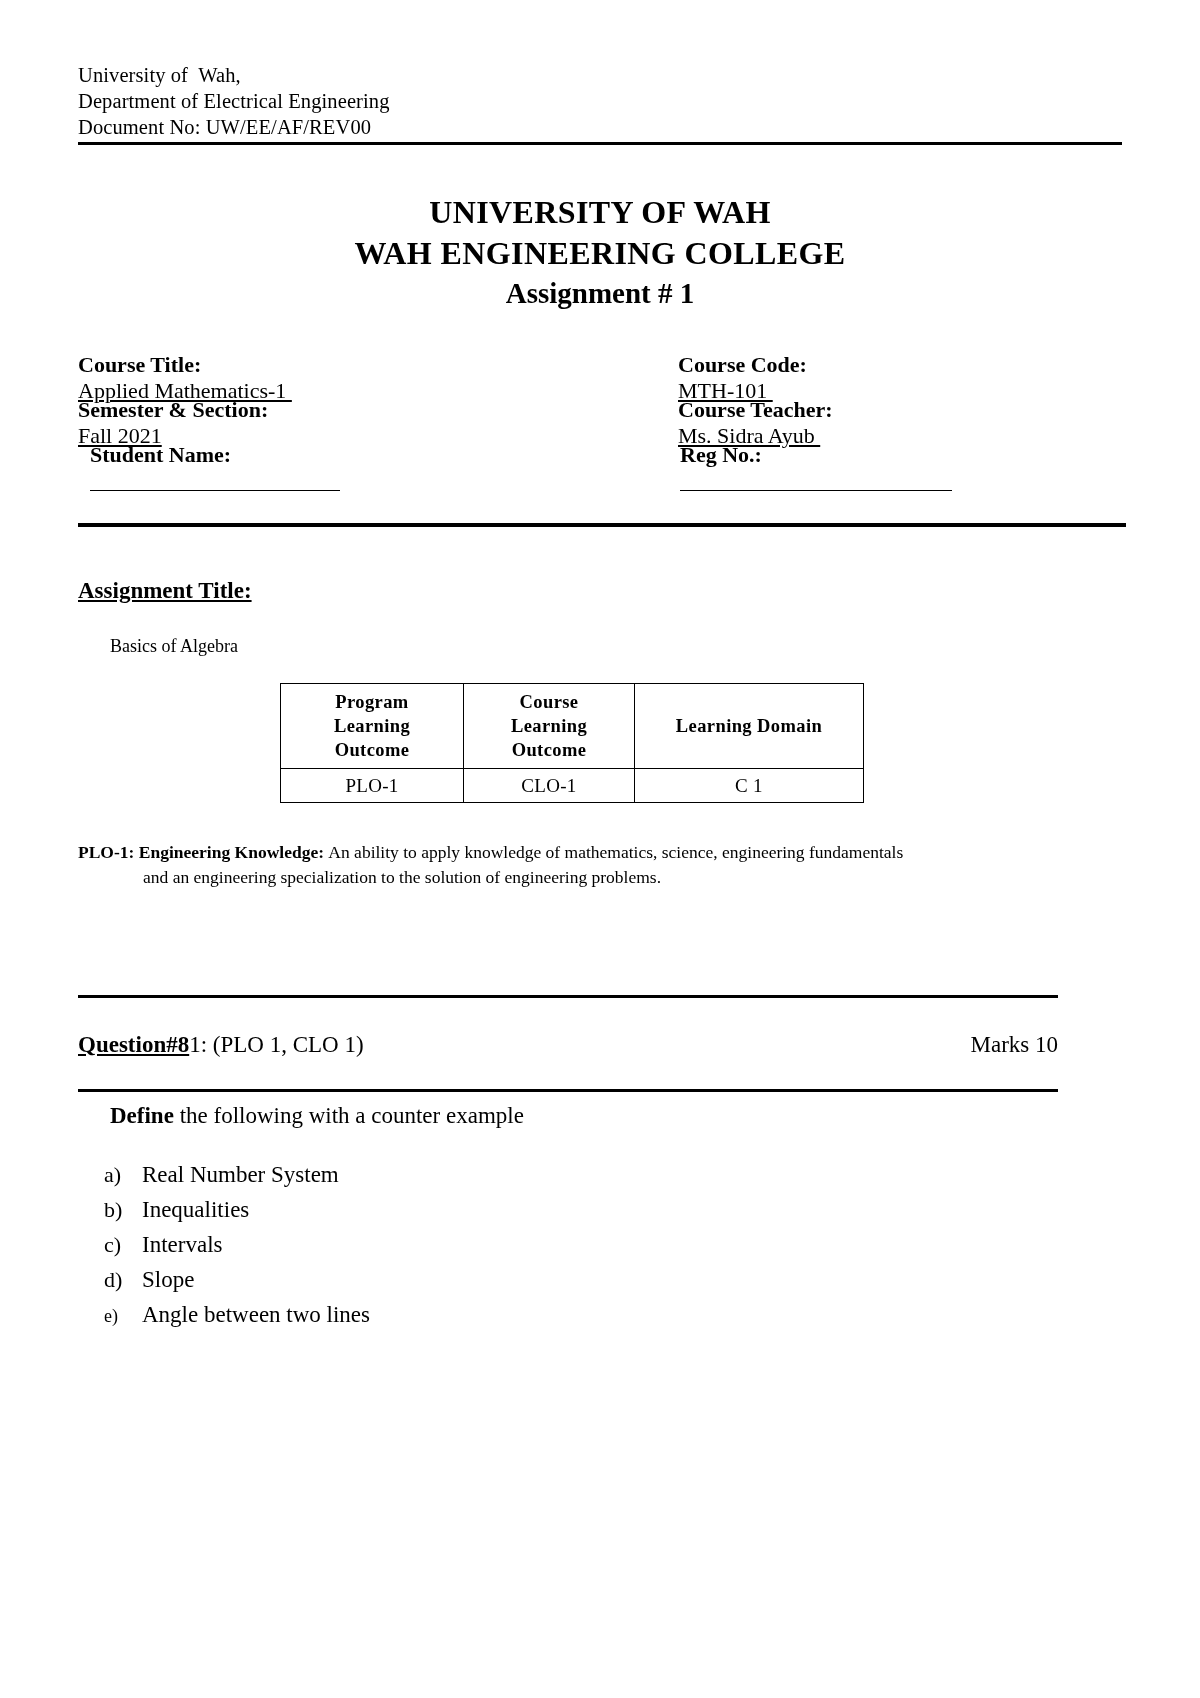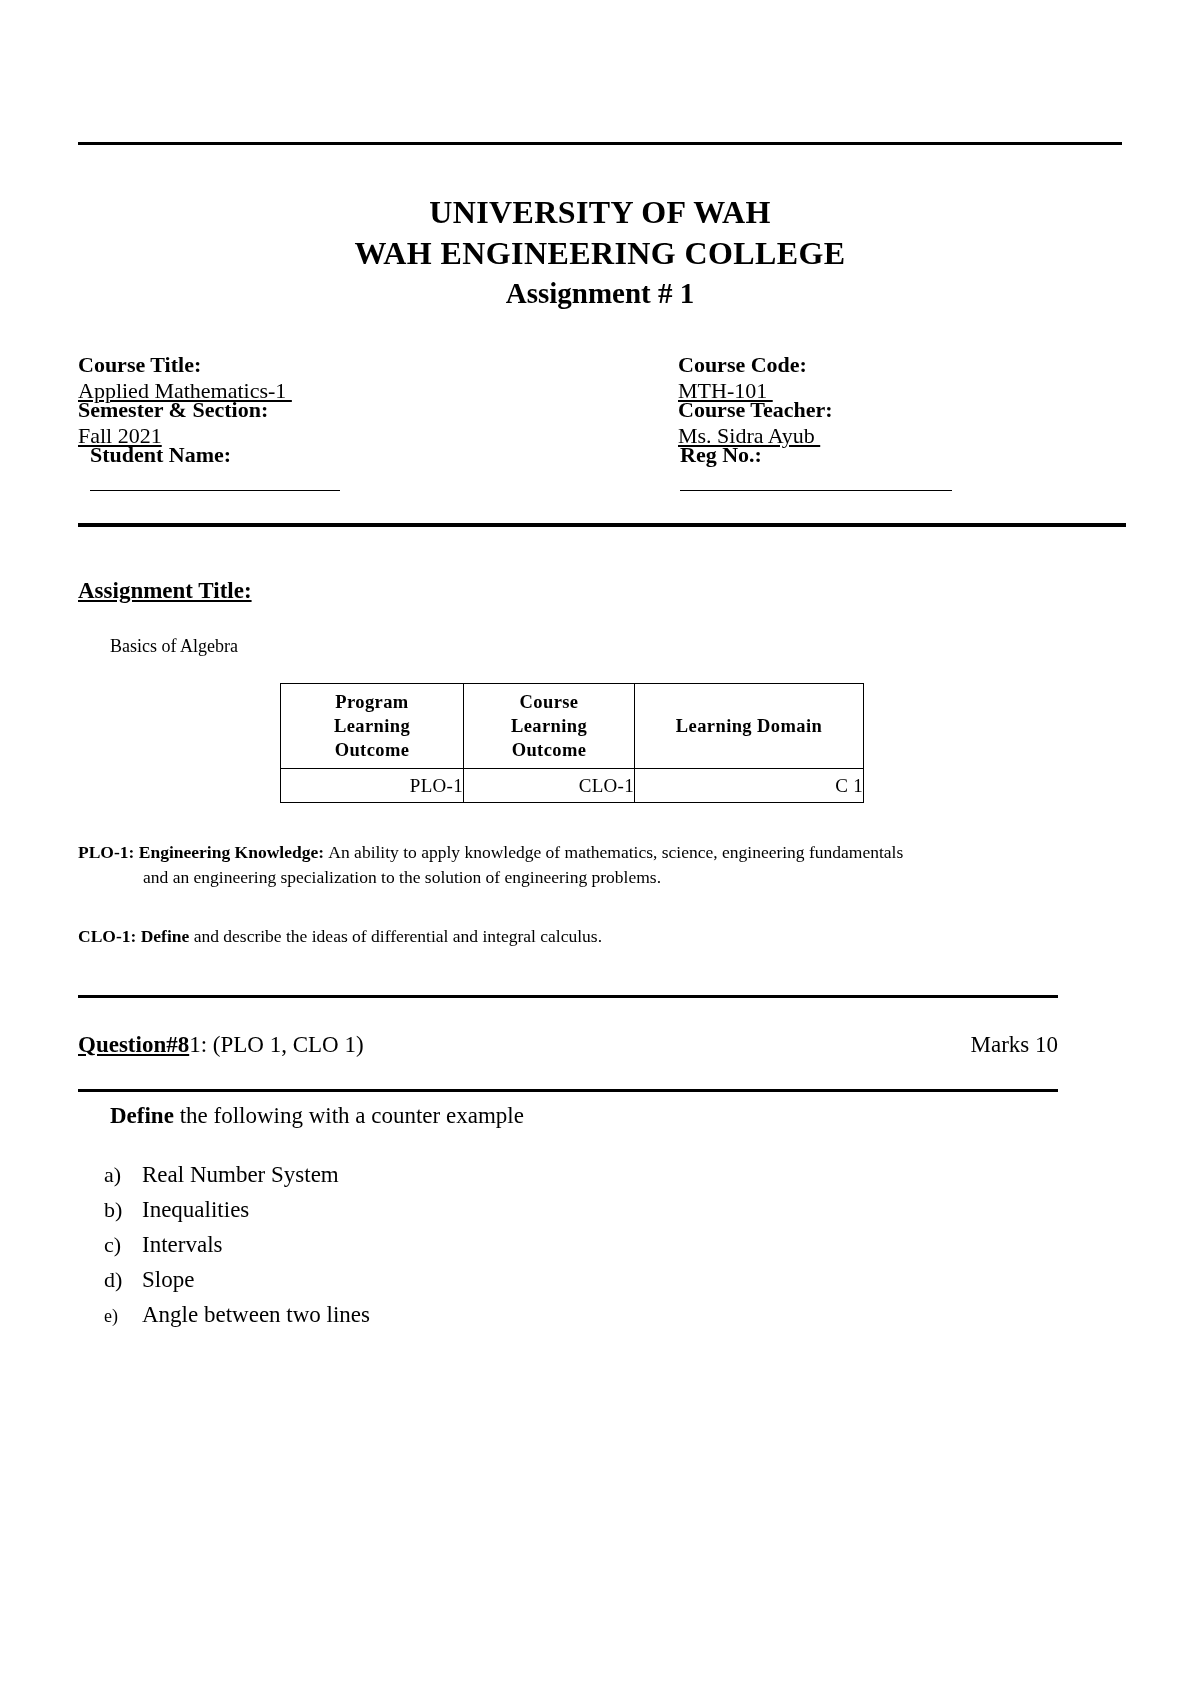--- a/index.html
+++ b/index.html
@@ -159,21 +159,20 @@
     font-weight: bold;
     line-height: 24px;
     height: 84px;
     letter-spacing: 0.4px;
   }
   .outcome-table td {
     font-size: 19px;
     height: 33px;
     font-weight: normal;
     letter-spacing: 0.3px;
-    text-align: right;
   }
   .col-plo { width: 182px; }
   .col-clo { width: 170px; }
   .col-dom { width: 228px; }
 
   
   .plo-desc {
     position: absolute;
     left: 78px;
     top: 840px;
@@ -267,20 +266,25 @@
     font-size: 22px;
   }
   .qitem.small .qmarker { font-size: 18px; }
   .qtext { font-size: 23px; }
 </style>
 </head>
 <body>
 
 <div class="page">
 
+  <div class="letterhead">
+    <div class="letterhead-line">University of  Wah,</div>
+    <div class="letterhead-line">Department of Electrical Engineering</div>
+    <div class="letterhead-line">Document No: UW/EE/AF/REV00</div>
+  </div>
   <div class="letterhead-rule"></div>
 
   <div class="titleblock">
     <div class="t-uni">UNIVERSITY OF WAH</div>
     <div class="t-college">WAH ENGINEERING COLLEGE</div>
     <div class="t-assign">Assignment # 1</div>
   </div>
 
   <div class="info">
 
@@ -353,23 +357,20 @@
         <td>C 1</td>
       </tr>
     </tbody>
   </table>
 
   <div class="plo-desc">
     <span class="hang"><span class="bold">PLO-1: </span><span class="bold">Engineering Knowledge: </span><span>An ability to apply knowledge of mathematics, science, engineering fundamentals</span></span>
     <span class="cont">and an engineering specialization to the solution of engineering problems.</span>
   </div>
 
-  <div class="clo-desc">
-    <span class="bold">CLO-1: Define</span><span> and describe the ideas of differential and integral calculus.</span>
-  </div>
 
   <div class="rule-thick-1"></div>
 
   <div class="qhead">
     <div class="qhead-left"><span class="q-underline">Question#8</span><span>1: (PLO 1, CLO 1)</span></div>
     <div class="qhead-right">Marks 10</div>
   </div>
 
   <div class="rule-thick-2"></div>
 

